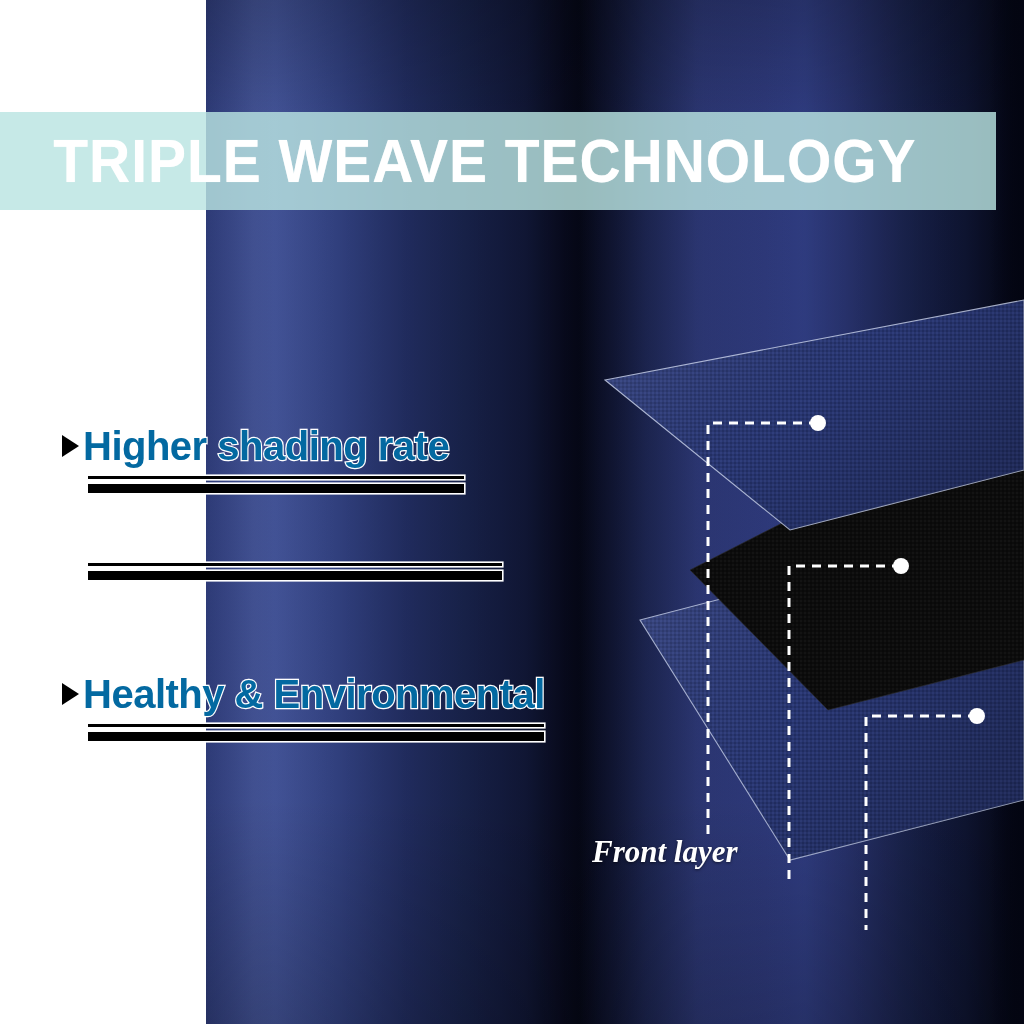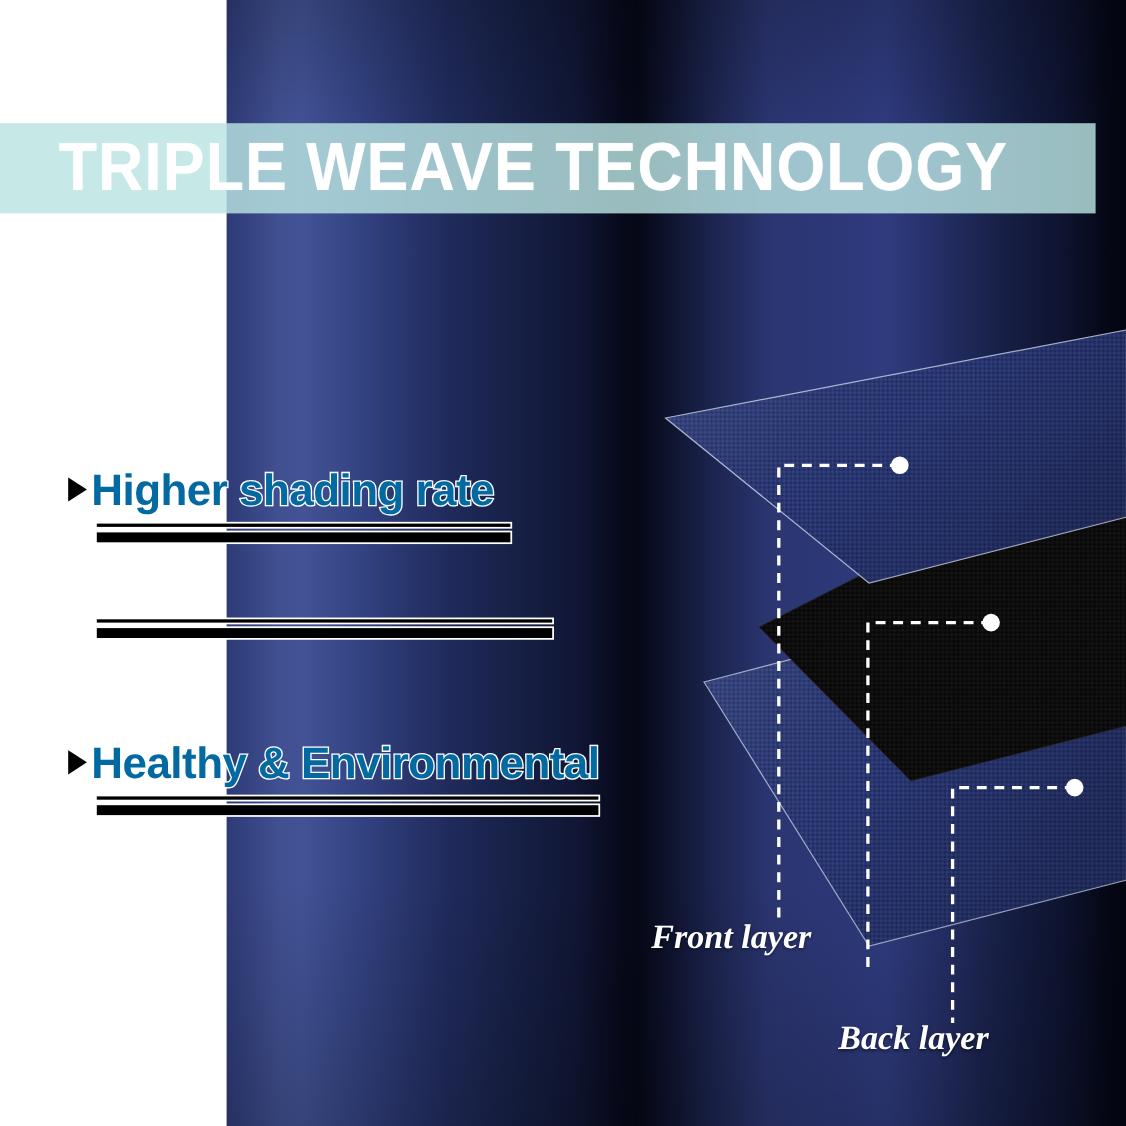--- a/index.html
+++ b/index.html
@@ -82,21 +82,21 @@
     width: 34px; height: 1024px;
     background: linear-gradient(90deg, rgba(3,5,18,0.0), rgba(3,5,18,0.95));
   }
 
   
   .banner {
     position: absolute;
     left: 0;
     top: 112px;
     width: 996px;
-    height: 82px;
+    height: 98px;
     background: rgba(185, 228, 226, 0.82);
     display: flex;
     align-items: center;
     overflow: hidden;
   }
   .banner-title {
     color: #ffffff;
     font-family: "Liberation Sans", sans-serif;
     font-weight: bold;
     font-size: 62px;
@@ -271,15 +271,14 @@
       <circle cx="901" cy="566" r="8" fill="#ffffff"></circle>
     </g>
 
     <g>
       <polyline points="977,716 866,716 866,930" fill="none" stroke="#ffffff" stroke-width="3" stroke-dasharray="9 7" stroke-linecap="butt"></polyline>
       <circle cx="977" cy="716" r="8" fill="#ffffff"></circle>
     </g>
   </svg>
 
   <div class="layer-label" id="label-0">Front layer</div>
-  <div class="layer-label" id="label-2">Back layer</div>
 
 </div>
 
 </body></html>

